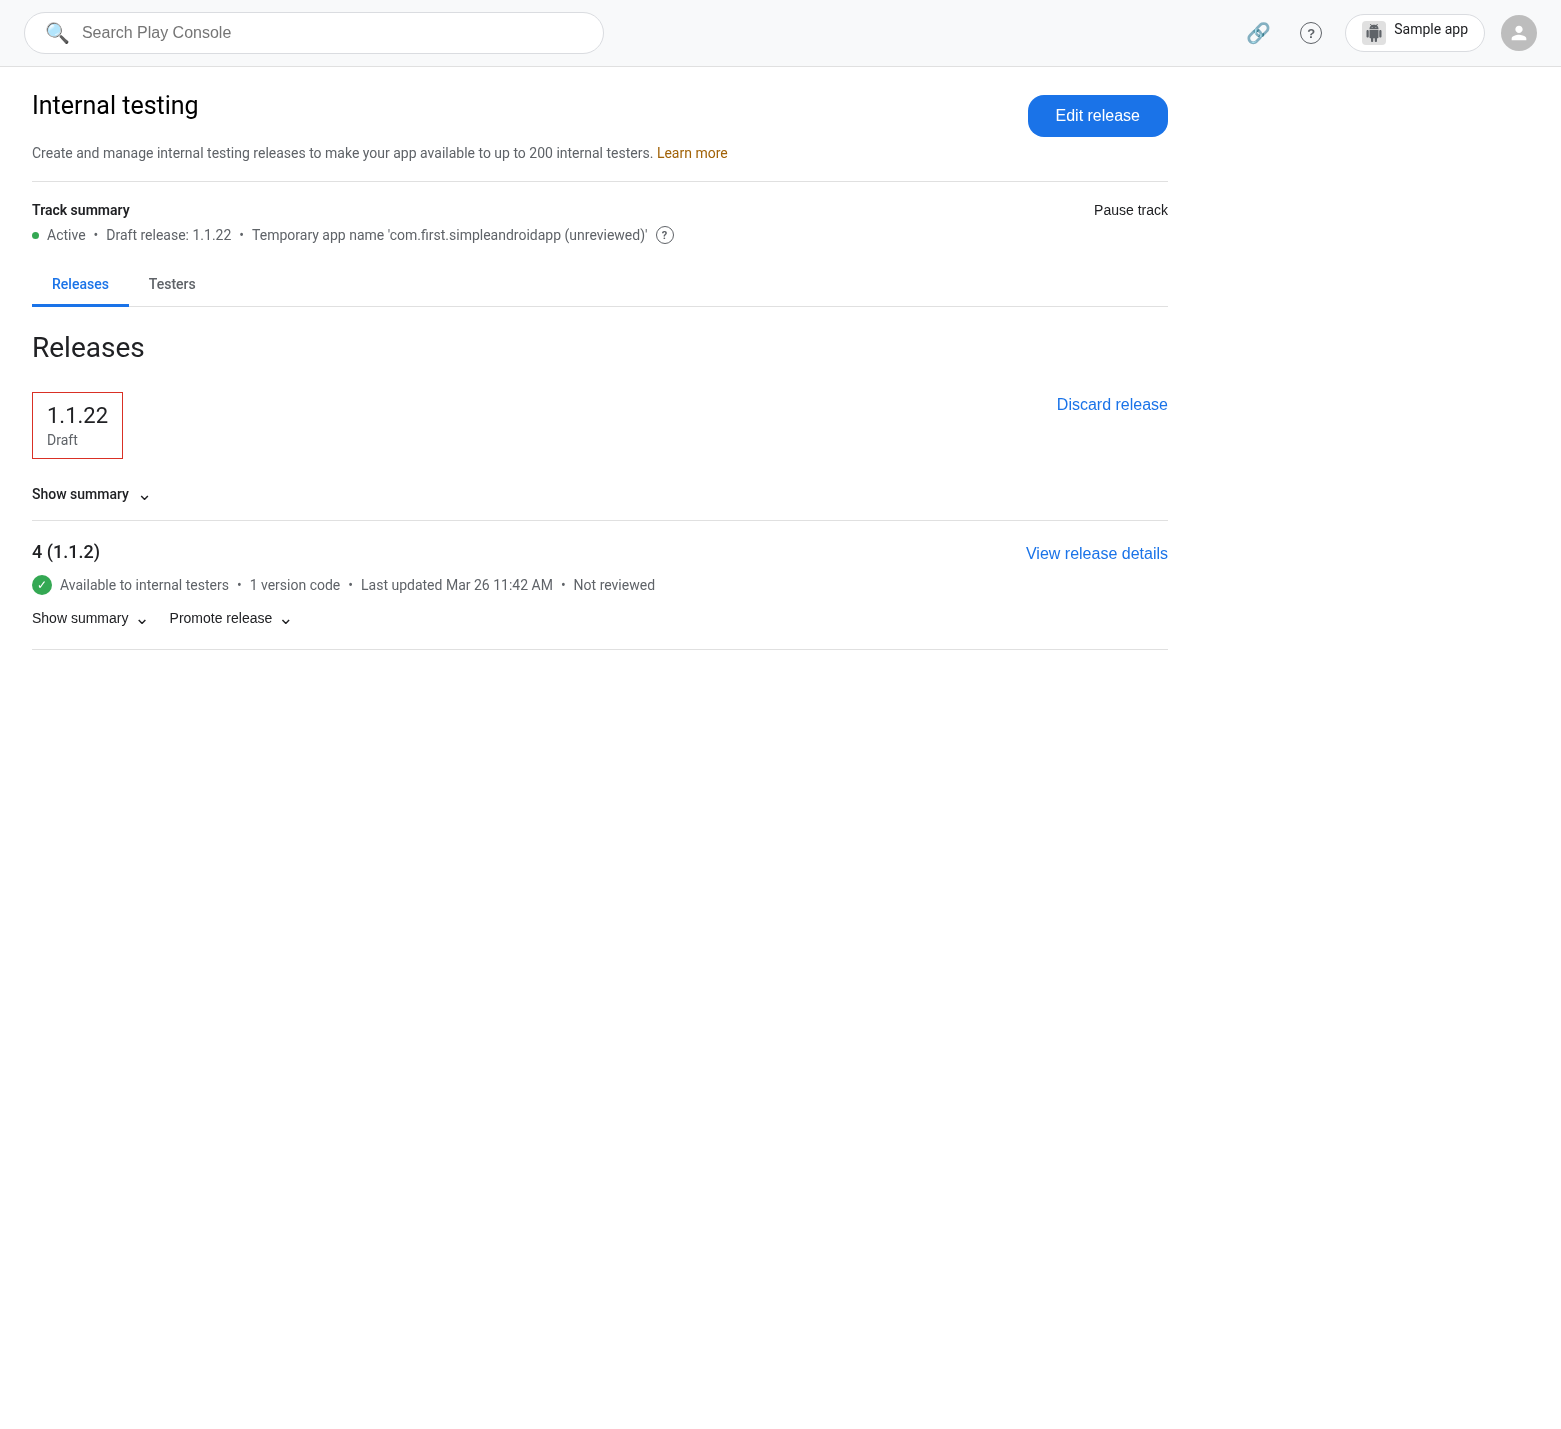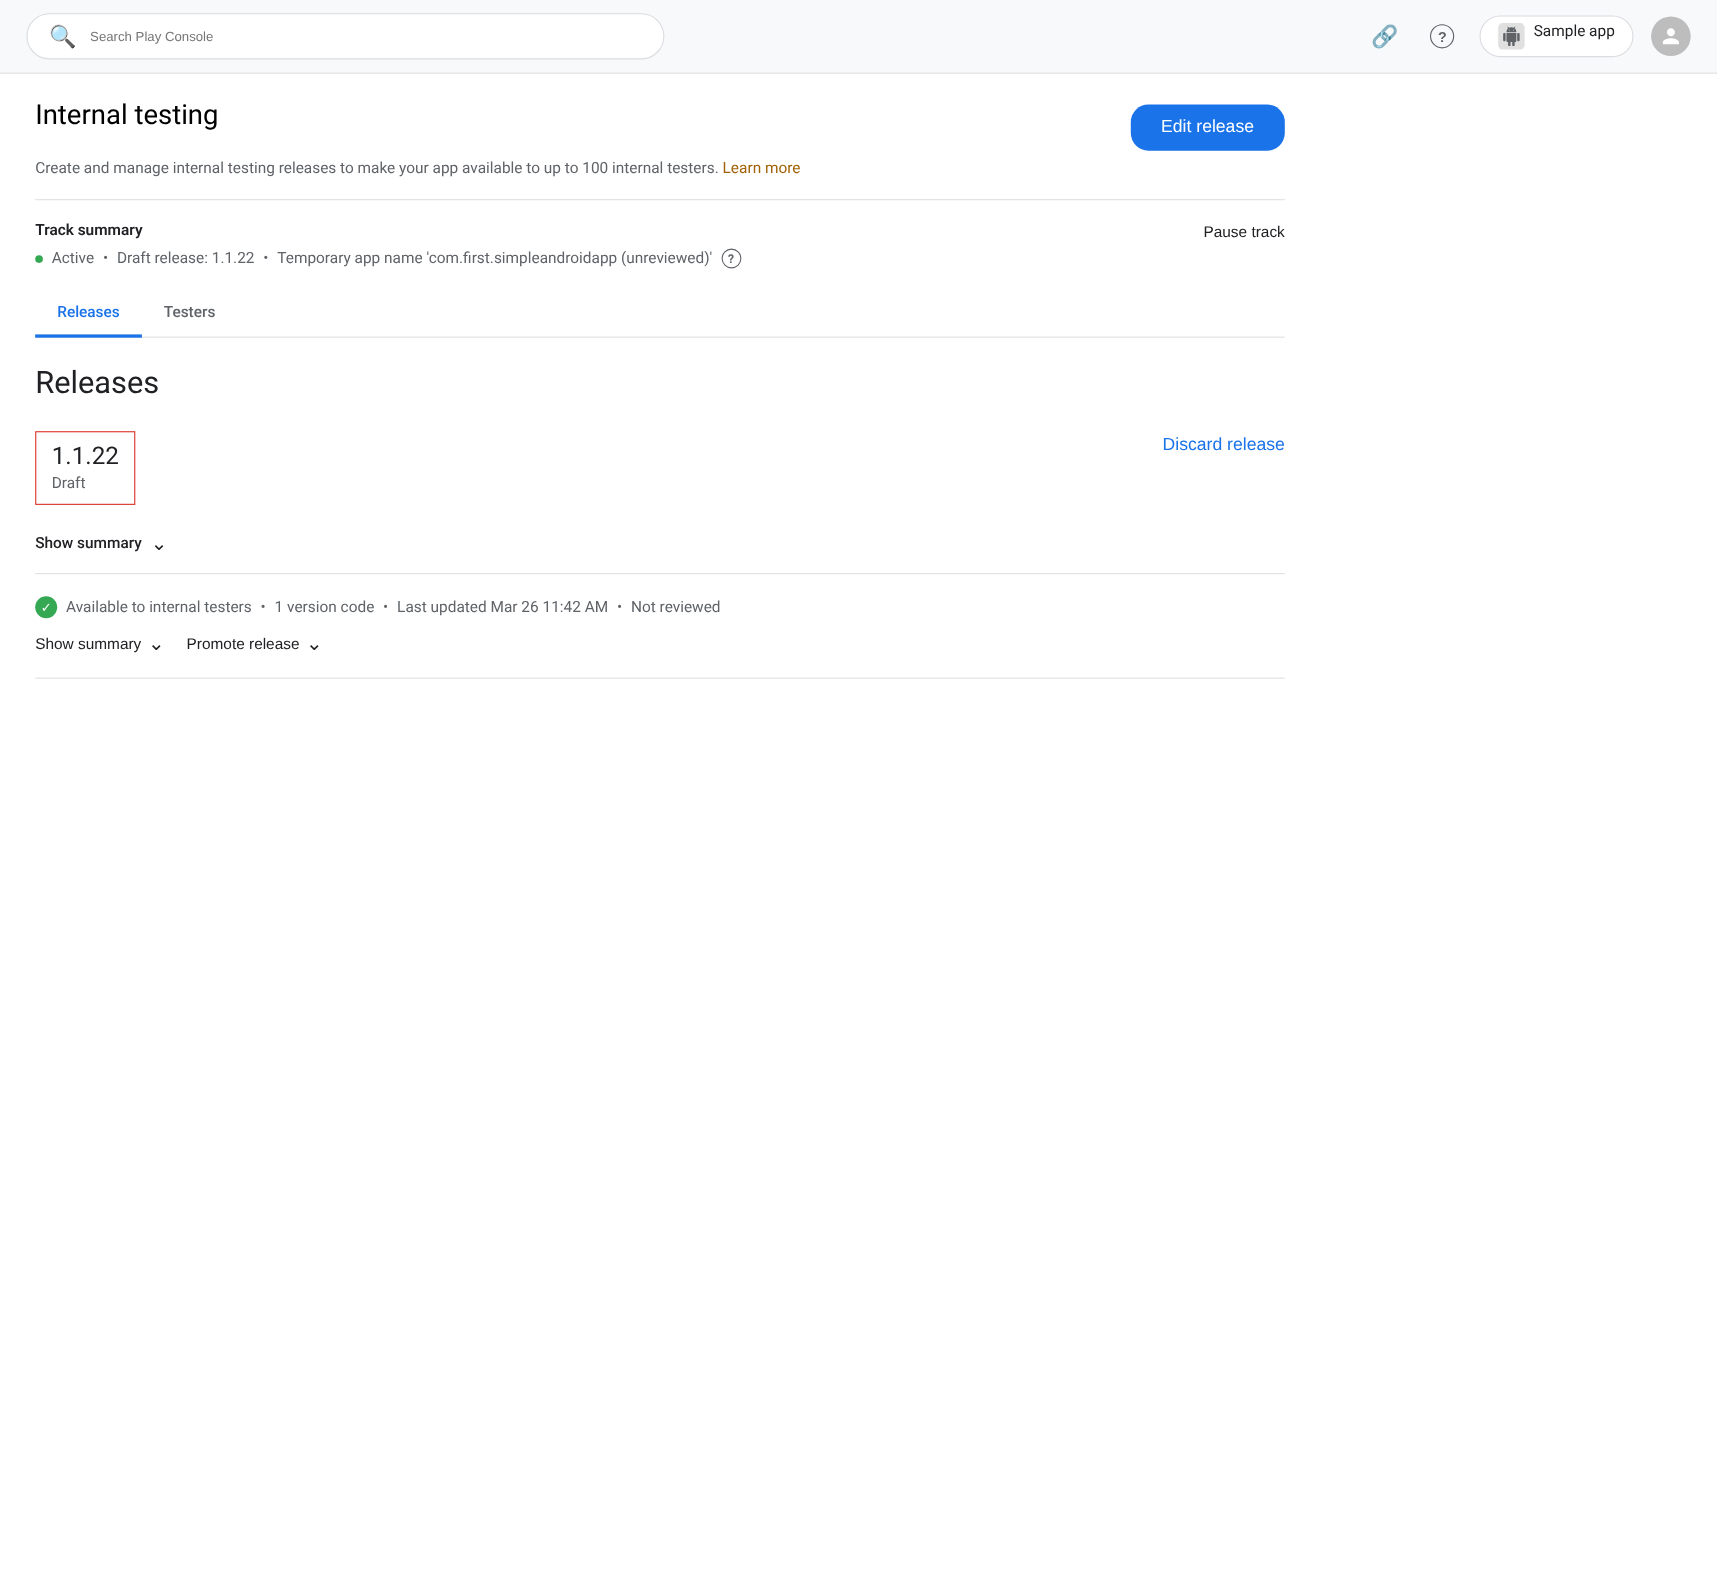--- a/index.html
+++ b/index.html
@@ -26,21 +26,21 @@
       border: 1px solid #dadce0;
       border-radius: 24px;
       padding: 8px 20px;
       flex: 1;
       max-width: 580px;
       gap: 12px;
     }
     .search-bar input {
       border: none;
       outline: none;
-      font-size: 12px;
+      font-size: 16px;
       color: #5f6368;
       background: transparent;
       width: 100%;
     }
     .search-icon-svg {
       color: #5f6368;
       font-size: 20px;
     }
     .top-bar-actions {
       display: flex;
@@ -406,21 +406,21 @@
 </div>
 
 <div class="page-content">
 
   <div class="page-header">
     <h1 class="page-title">Internal testing</h1>
     <button class="edit-release-btn">Edit release</button>
   </div>
 
   <p class="page-description">
-    <span>Create and manage internal testing releases to make your app available to up to 100 internal testers.</span>
+    <span>Create and manage internal testing releases to make your app available to up to 200 internal testers.</span>
     <a href="#">Learn more</a>
   </p>
 
   <hr class="divider">
 
   <div class="track-summary-row">
     <span class="track-summary-label">Track summary</span>
     <button class="pause-track-btn">Pause track</button>
   </div>
 
@@ -452,20 +452,24 @@
 
     <div class="show-summary-row">
       <span>Show summary</span>
       <span class="chevron">⌄</span>
     </div>
   </div>
 
   <hr class="release-divider">
 
   <div class="release-card-2">
+    <div class="release-card-2-header">
+      <div class="release-version-2">4 (1.1.2)</div>
+      <button class="view-release-btn">View release details</button>
+    </div>
 
     <div class="release-meta-row">
       <span class="check-icon">✓</span>
       <span>Available to internal testers</span>
       <span class="separator">•</span>
       <span>1 version code</span>
       <span class="separator">•</span>
       <span>Last updated Mar 26 11:42 AM</span>
       <span class="separator">•</span>
       <span>Not reviewed</span>

